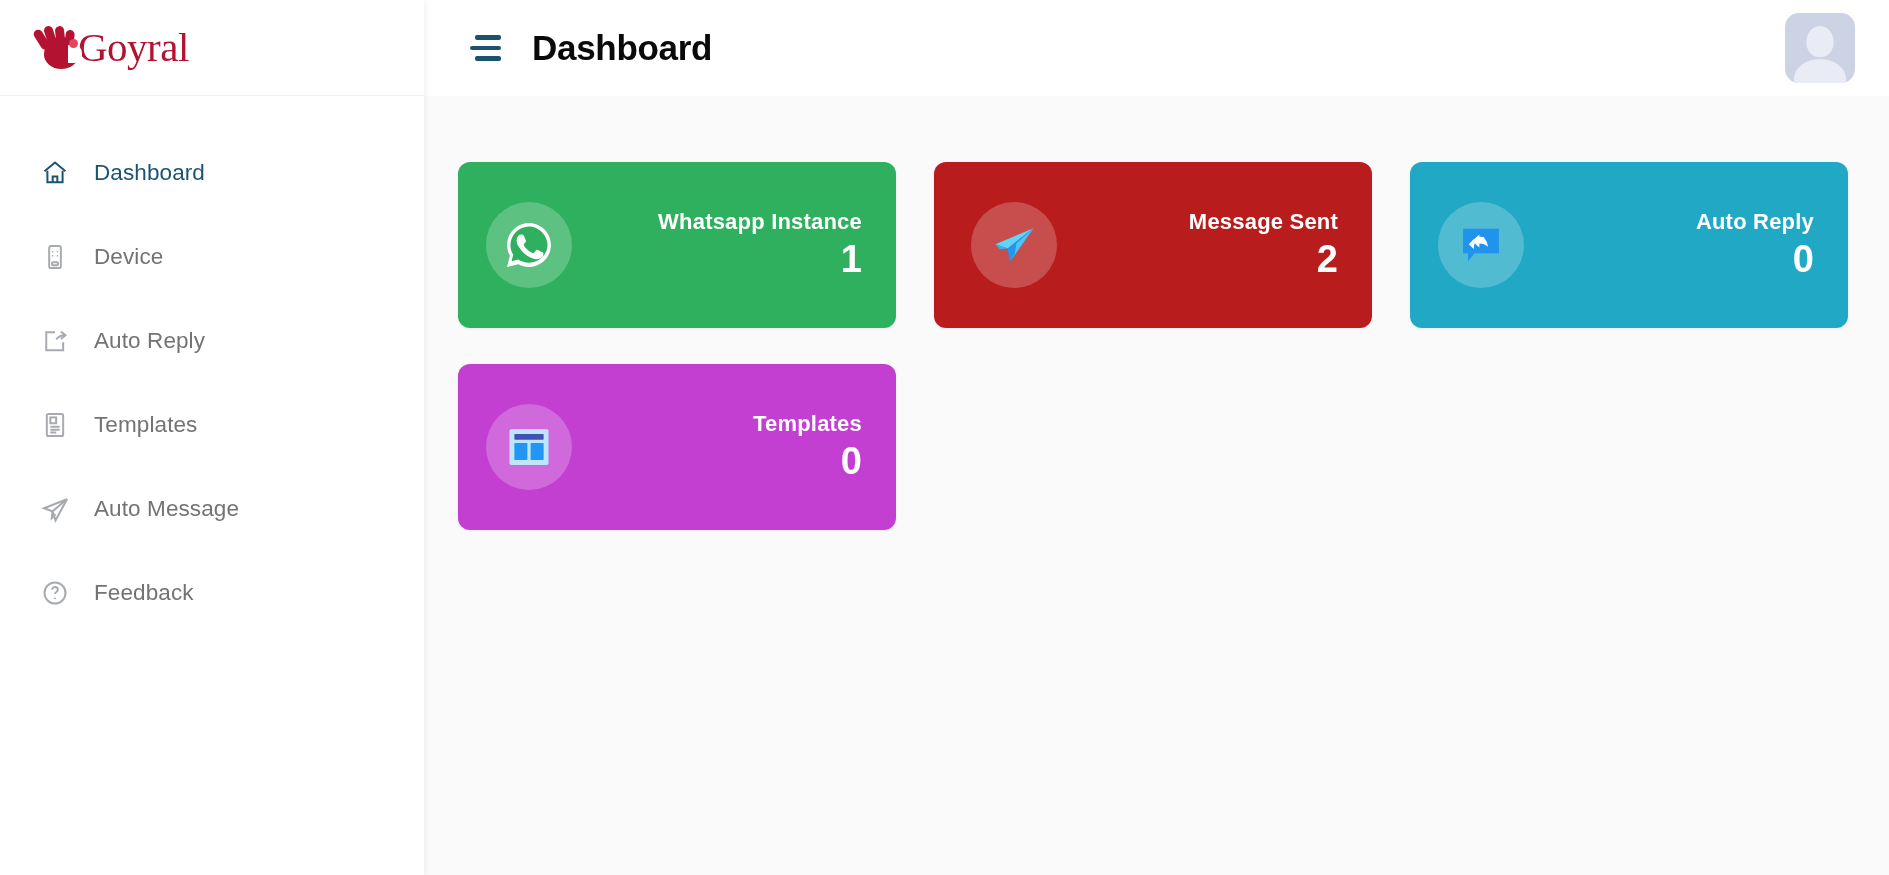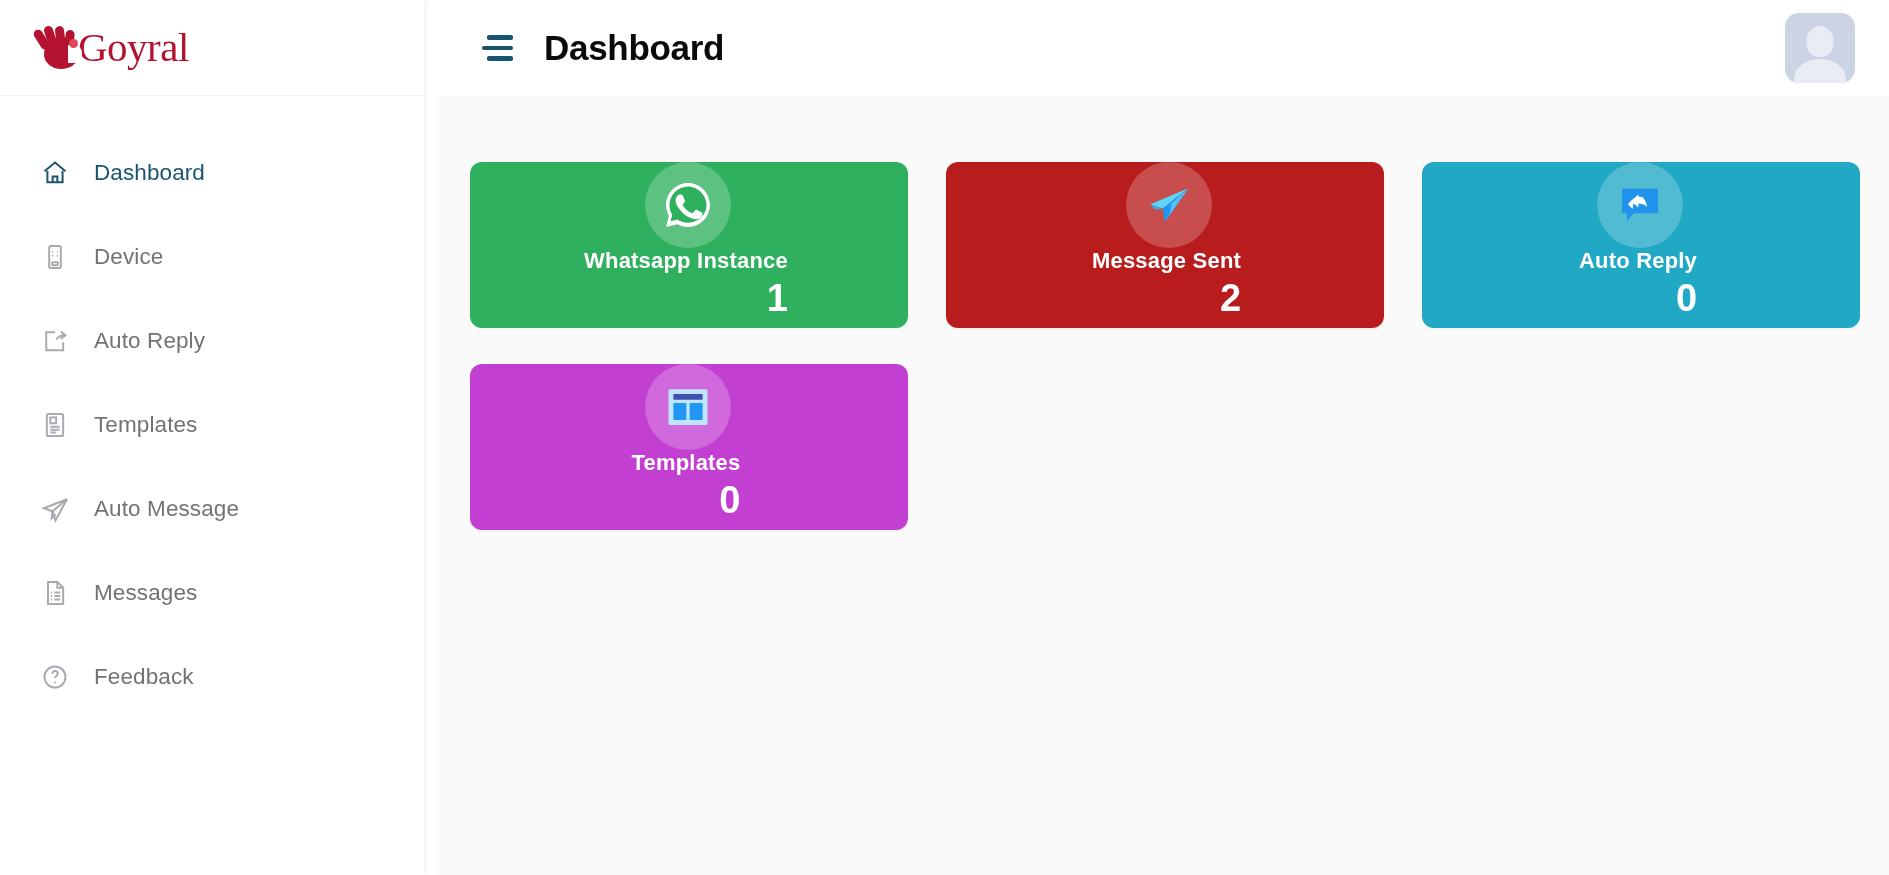--- a/index.html
+++ b/index.html
@@ -3,21 +3,21 @@
 <meta charset="utf-8">
 <title>Dashboard</title>
 <style>
   * { box-sizing: border-box; margin: 0; padding: 0; }
   html, body {
     width: 1889px; height: 875px;
     font-family: "Liberation Sans", sans-serif;
     background: #ffffff;
     overflow: hidden;
   }
-  .app { display: flex; width: 1889px; height: 875px; gap: 12px; }
+  .app { display: flex; width: 1889px; height: 875px; }
 
   
   .sidebar {
     width: 424px;
     height: 875px;
     background: #ffffff;
     flex: 0 0 424px;
     position: relative;
     z-index: 5;
     box-shadow: 2px 0 6px rgba(0,0,0,0.05);
@@ -184,21 +184,20 @@
   }
   .stat-card {
     width: 438px;
     height: 166px;
     border-radius: 12px;
     display: flex;
     align-items: center;
     padding: 0 30px 0 28px;
     cursor: pointer;
     box-shadow: 0 1px 3px rgba(0,0,0,0.06);
-    flex-direction: column;
   }
   .stat-iconwrap {
     width: 86px; height: 86px;
     border-radius: 50%;
     background: rgba(255,255,255,0.22);
     display: flex;
     align-items: center;
     justify-content: center;
     flex: 0 0 86px;
   }
@@ -297,30 +296,20 @@
         <span class="nav-icon">
           <svg width="29" height="29" viewBox="0 0 24 24">
               <path d="M21.5 3.5 2.5 11l7 2.5 12-10z"></path>
               <path d="M9.5 13.5 12 21l9.5-17.5"></path>
               <path d="M9.5 13.5 9 19l3-3"></path>
             </svg>
         </span>
         <span class="nav-label">Auto Message</span>
       </div>
 
-      <div class="nav-item">
-        <span class="nav-icon">
-          <svg width="28" height="28" viewBox="0 0 24 24">
-              <path d="M6 2.5h8l5 5v14H6z"></path>
-              <path d="M14 2.5v5h5"></path>
-              <path d="M8.5 11.5h1M11.5 11.5h5M8.5 14.5h1M11.5 14.5h5M8.5 17.5h1M11.5 17.5h5"></path>
-            </svg>
-        </span>
-        <span class="nav-label">Messages</span>
-      </div>
 
 
       <div class="nav-item">
         <span class="nav-icon">
           <svg width="28" height="28" viewBox="0 0 24 24">
               <circle cx="12" cy="12" r="9"></circle>
               <path d="M9.6 9.3c0-1.4 1.1-2.4 2.4-2.4s2.4 1 2.4 2.3c0 1.9-2.4 1.9-2.4 3.7"></path>
               <circle cx="12" cy="16.6" r="0.85" fill="#a7abb0" stroke="none"></circle>
             </svg>
         </span>

